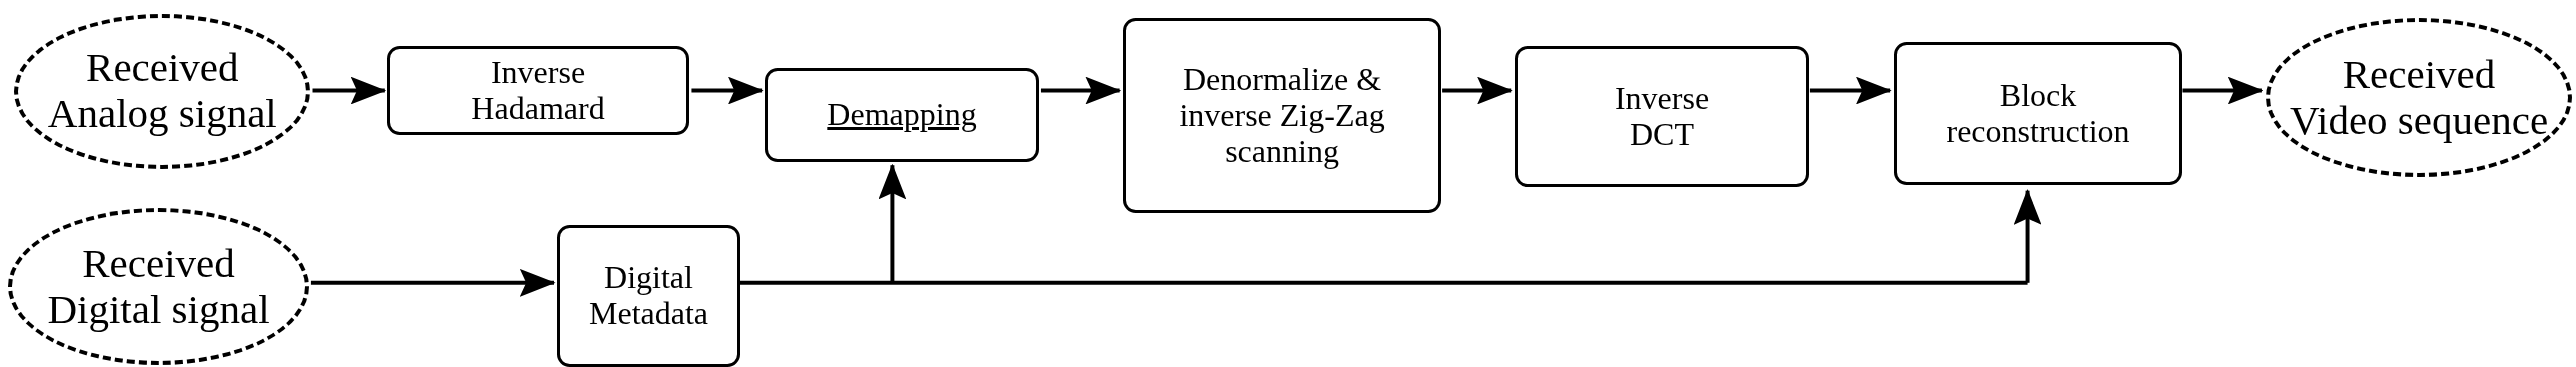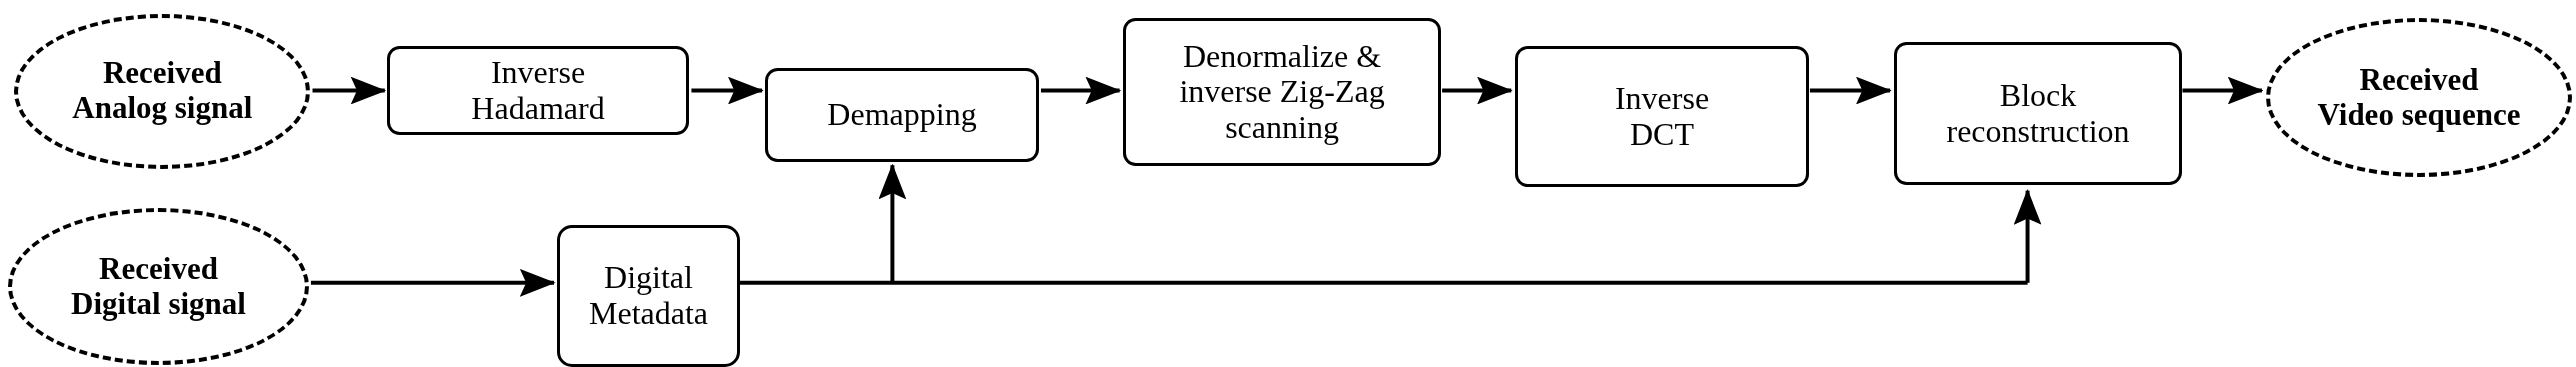--- a/index.html
+++ b/index.html
@@ -37,22 +37,21 @@
     white-space: pre-line;
   }
   .proc {
     border: 3.2px solid #000000;
     border-radius: 12.7px;
     font-size: 32px;
   }
   .term {
     border: 4px dashed #000000;
     border-radius: 50%;
-    font-size: 31px;
-    font-weight: bold;
+    font-size: 41px;
   }
   .svg-layer {
     position: absolute;
     left: 0;
     top: 0;
     width: 2576px;
     height: 367px;
     pointer-events: none;
   }
 </style>
@@ -90,25 +89,25 @@
   <div class="node term" style="left:14.3px; top:13.5px; width:296px; height:155px;">
     <span class="label">Received
 Analog signal</span>
   </div>
 
   <div class="node proc" style="left:387px; top:46px; width:302px; height:89px;">
     <span class="label">Inverse
 Hadamard</span>
   </div>
 
-  <div class="node proc" style="left:765px; top:68px; width:274px; height:94px;">
+  <div class="node proc" style="left:765px; top:68px; width:274px; height:94px;text-decoration:underline;">
     <span class="label">Demapping</span>
   </div>
 
-  <div class="node proc" style="left:1123px; top:18.3px; width:318px; height:148px;">
+  <div class="node proc" style="left:1123px; top:18.3px; width:318px; height:195px;">
     <span class="label">Denormalize &amp;
 inverse Zig-Zag
 scanning</span>
   </div>
 
   <div class="node proc" style="left:1515px; top:46px; width:294px; height:141px;">
     <span class="label">Inverse
 DCT</span>
   </div>
 
@@ -120,19 +119,19 @@
   <div class="node term" style="left:2266px; top:18.3px; width:306px; height:159px;">
     <span class="label">Received
 Video sequence</span>
   </div>
 
   <div class="node term" style="left:8px; top:208px; width:301px; height:157px;">
     <span class="label">Received
 Digital signal</span>
   </div>
 
-  <div class="node proc" style="left:557px; top:225px; width:183px; height:142px;border-radius:15px;">
+  <div class="node proc" style="left:557px; top:225px; width:183px; height:142px;">
     <span class="label">Digital
 Metadata</span>
   </div>
 
 </div>
 
 
 </body></html>

